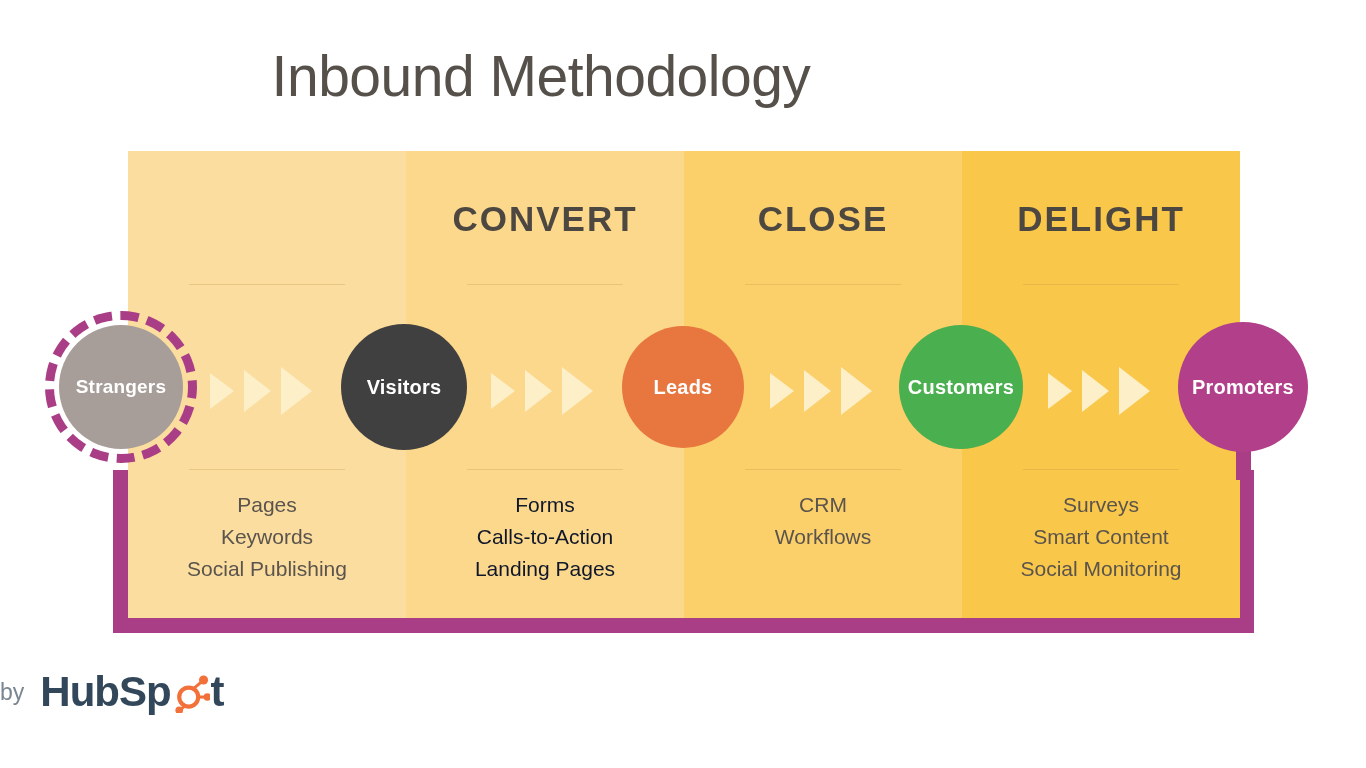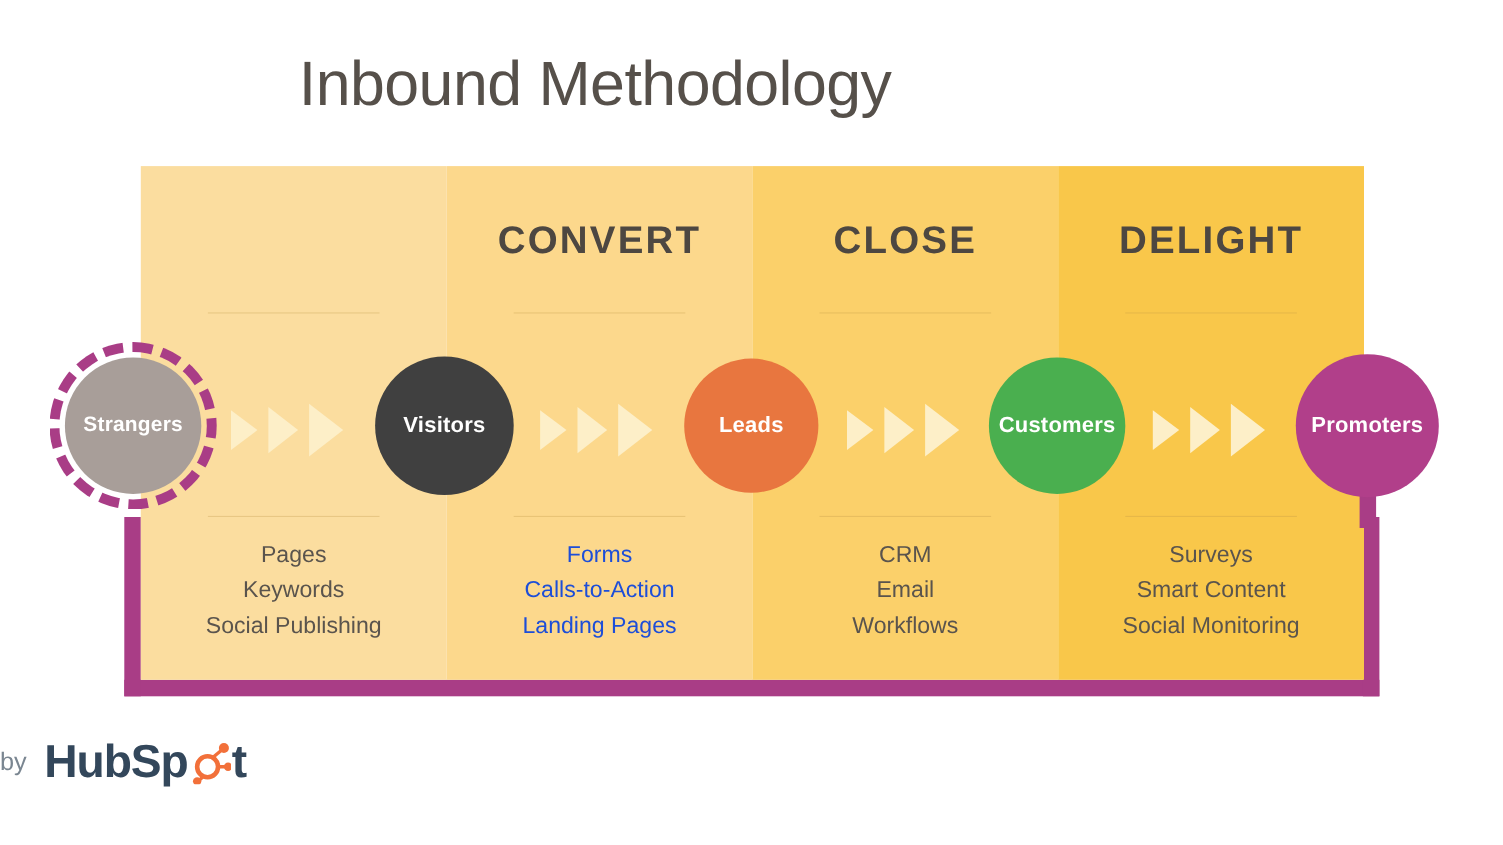--- a/index.html
+++ b/index.html
@@ -228,34 +228,33 @@
       <div>Pages</div>
       <div>Keywords</div>
       <div>Social Publishing</div>
     </div>
   </div>
 
   <div class="col" style="background: rgb(252, 216, 140);">
     <div class="col-head" style="color: rgb(77, 71, 65);">CONVERT</div>
     <div class="col-rule"></div>
     <div class="col-rule bottom"></div>
-    <div class="col-tools" style="color: #1d4ed8;">
+    <div class="col-tools" style="color: #0f172a;">
       <div>Forms</div>
       <div>Calls-to-Action</div>
       <div>Landing Pages</div>
     </div>
   </div>
 
   <div class="col" style="background: rgb(251, 208, 106);">
     <div class="col-head" style="color: rgb(77, 71, 65);">CLOSE</div>
     <div class="col-rule"></div>
     <div class="col-rule bottom"></div>
     <div class="col-tools" style="color: rgb(90, 84, 77);">
       <div>CRM</div>
-      <div>Email</div>
       <div>Workflows</div>
     </div>
   </div>
 
   <div class="col" style="background: rgb(249, 199, 74);">
     <div class="col-head" style="color: rgb(77, 71, 65);">DELIGHT</div>
     <div class="col-rule"></div>
     <div class="col-rule bottom"></div>
     <div class="col-tools" style="color: rgb(90, 84, 77);">
       <div>Surveys</div>

